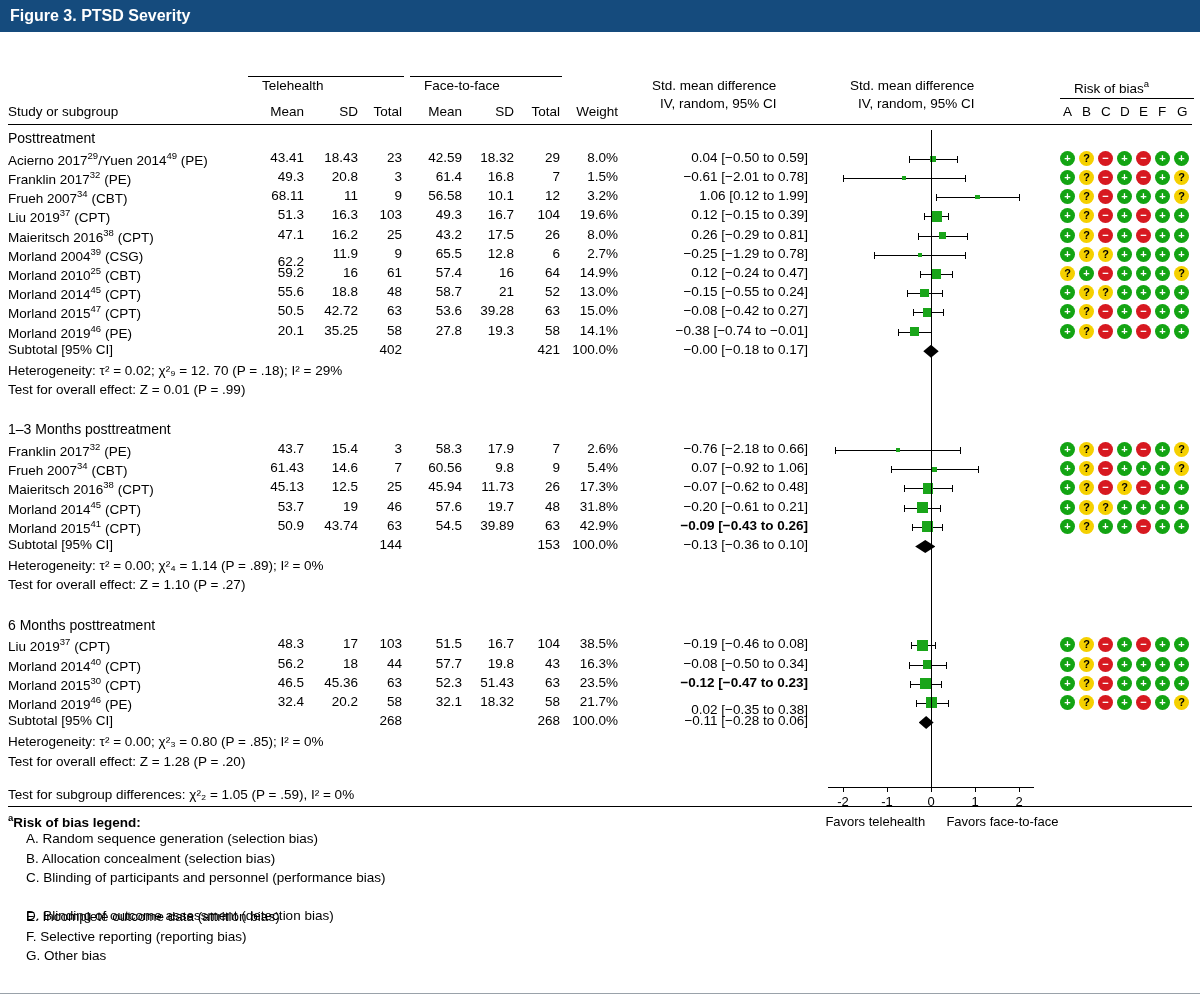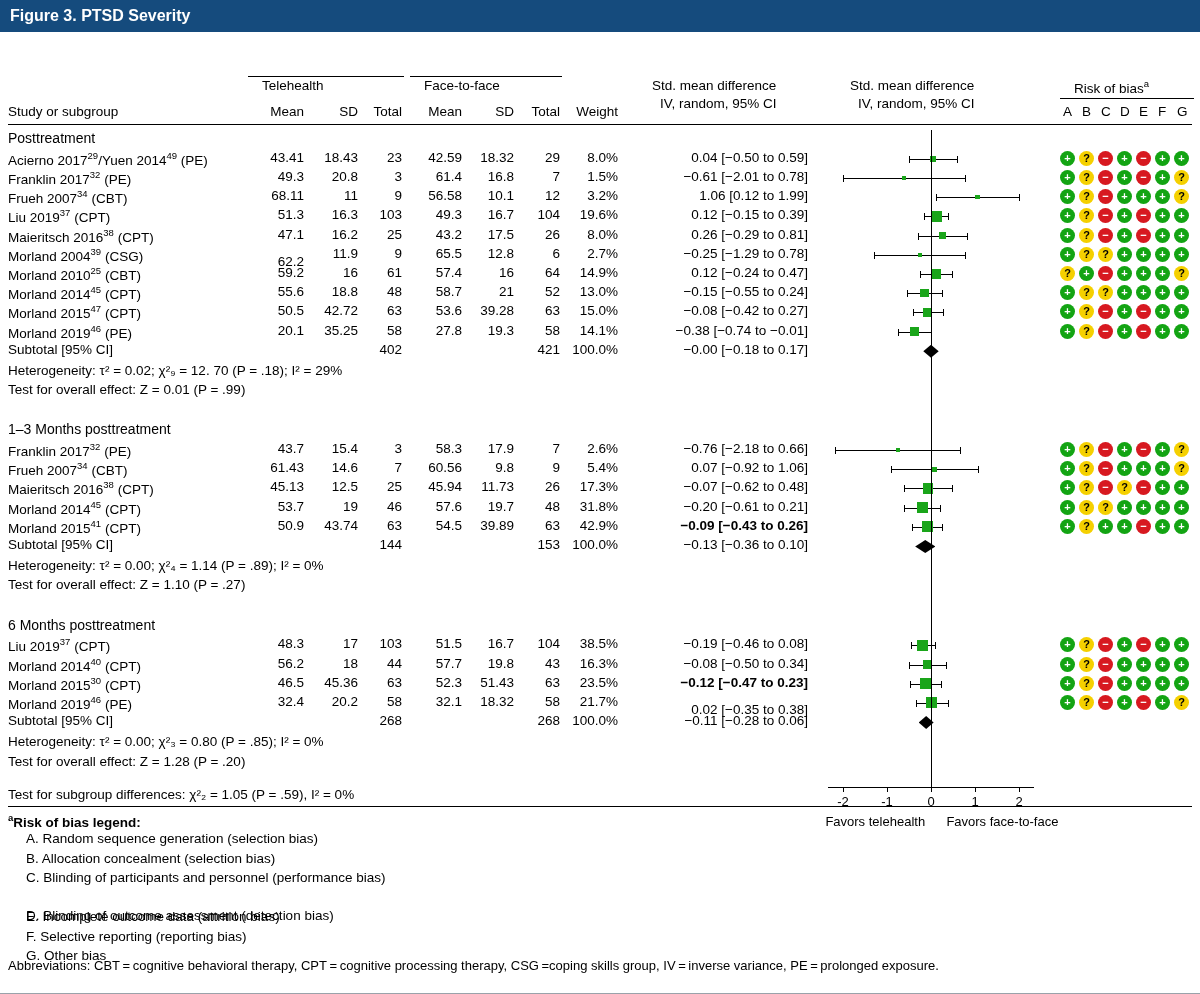--- a/index.html
+++ b/index.html
@@ -552,14 +552,13 @@
   <div class="legend legend-title" style="top:812px;"><span class="sup">a</span><span>Risk of bias legend:</span></div>
   <div id="legend-items">
       <div class="legend legend-item" style="top: 831px;">A. Random sequence generation (selection bias)</div>
       <div class="legend legend-item" style="top: 850.5px;">B. Allocation concealment (selection bias)</div>
       <div class="legend legend-item" style="top: 870px;">C. Blinding of participants and personnel (performance bias)</div>
       <div class="legend legend-item" style="top: 908px;">D. Blinding of outcome assessment (detection bias)</div>
       <div class="legend legend-item" style="top: 909px;">E. Incomplete outcome data (attrition bias)</div>
       <div class="legend legend-item" style="top: 928.5px;">F. Selective reporting (reporting bias)</div>
       <div class="legend legend-item" style="top: 948px;">G. Other bias</div>
     </div>
-  <div class="abbrev" style="top:958px;">Abbreviations: CBT = cognitive behavioral   therapy, CPT = cognitive processing therapy, CSG =coping skills group, IV = inverse variance, PE = prolonged exposure.</div>
 </div>
 
 </body></html>

